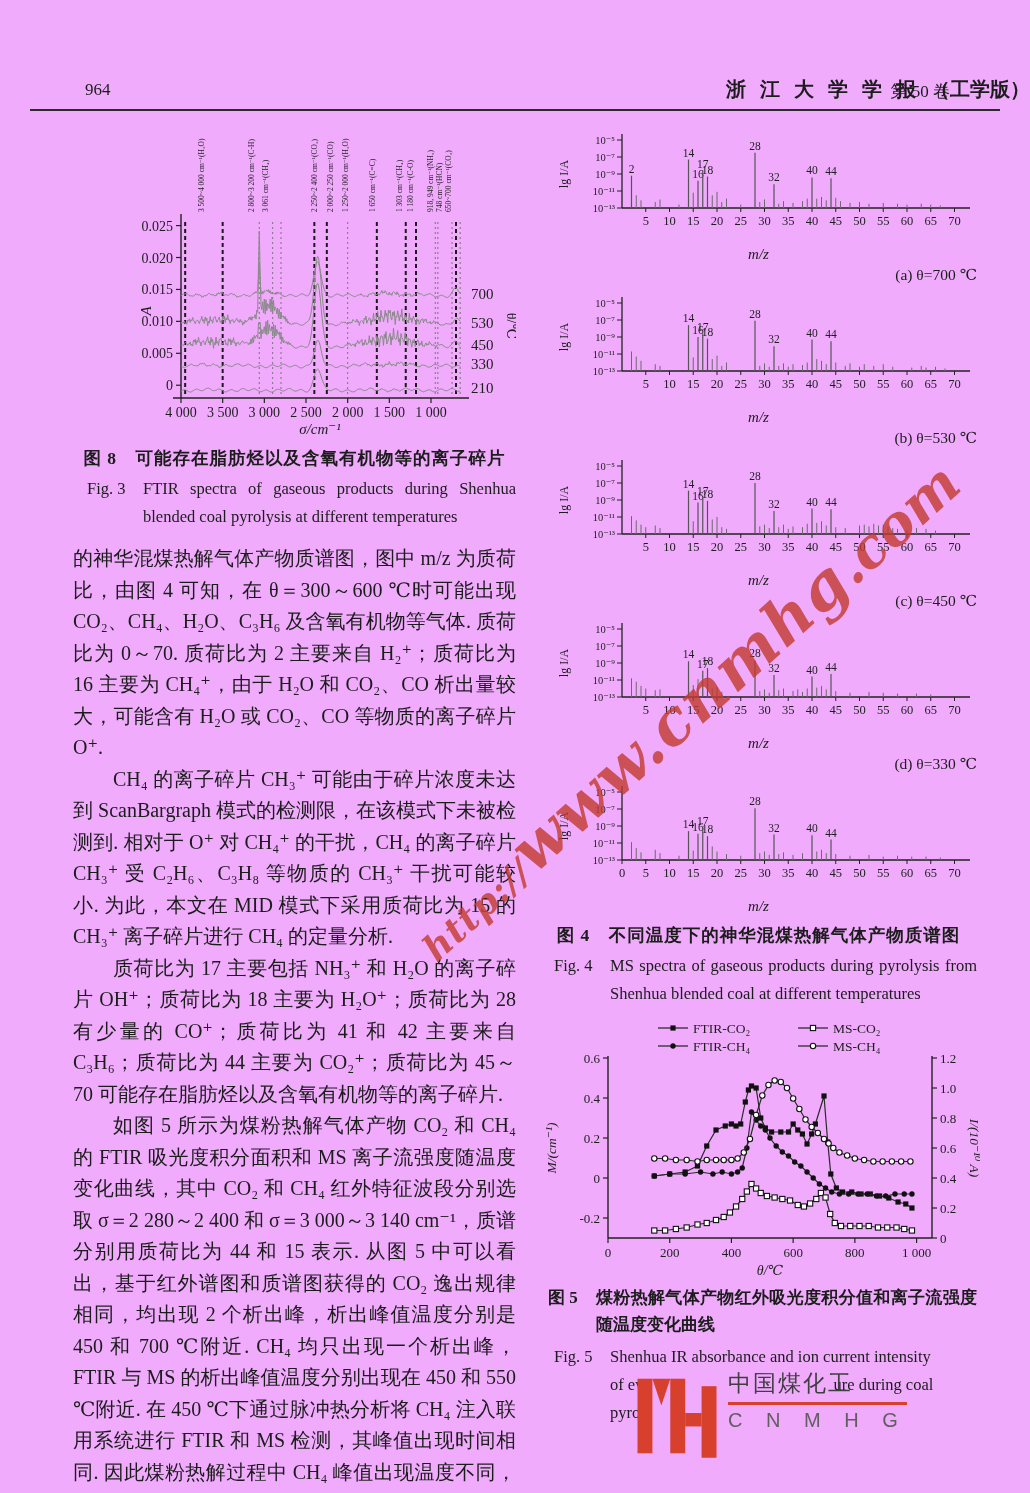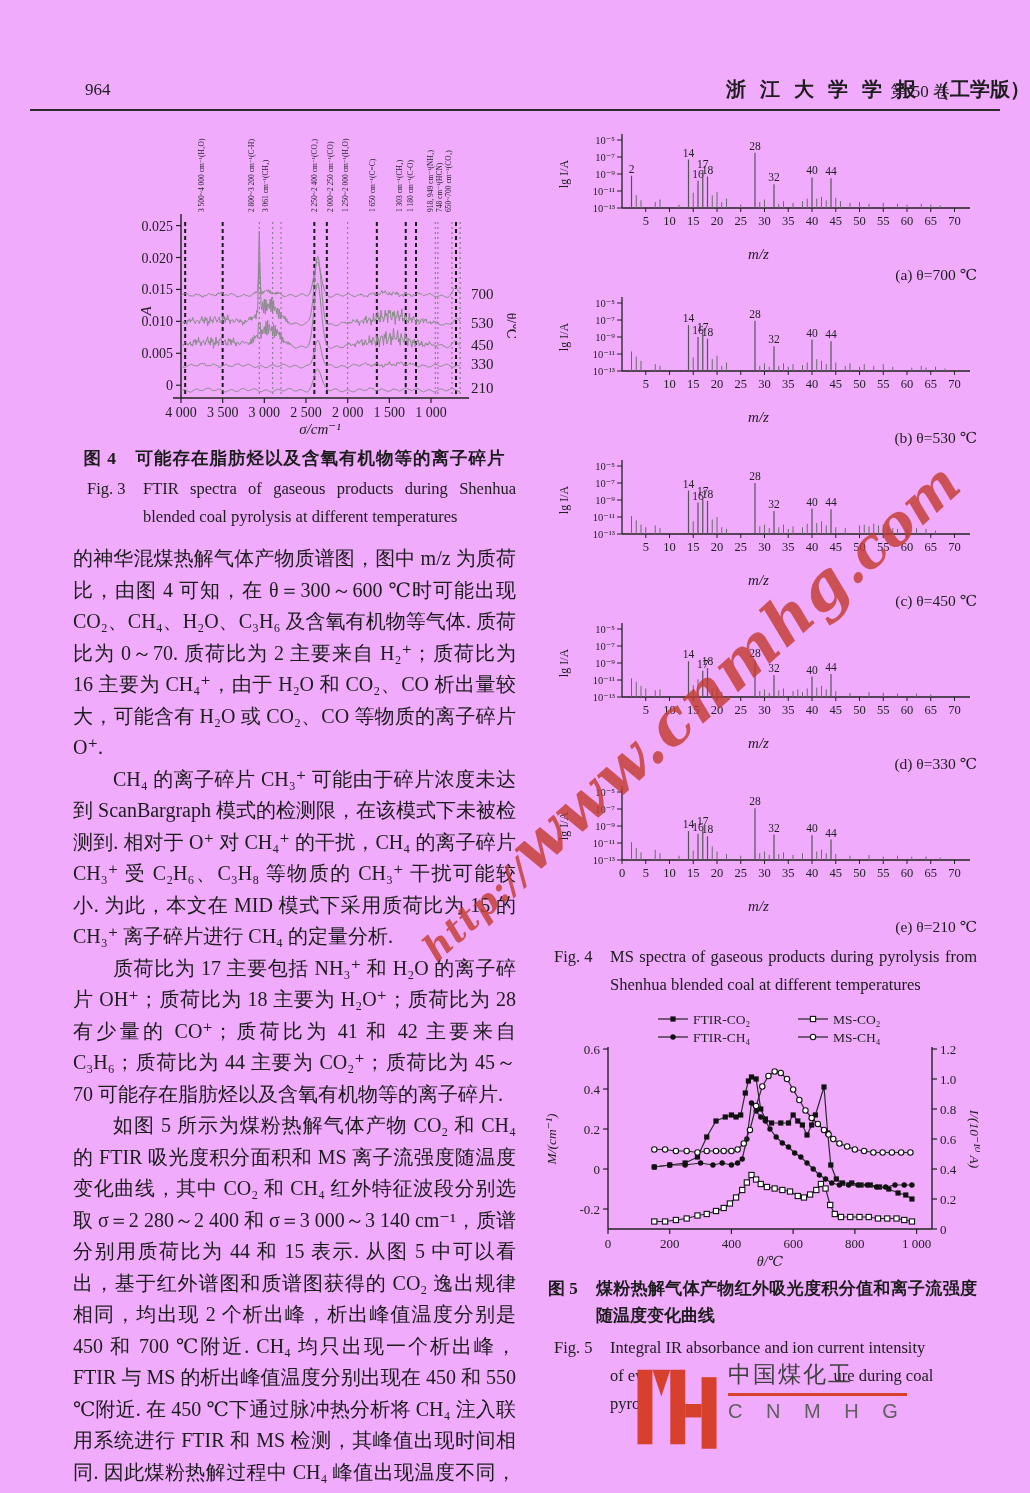--- a/index.html
+++ b/index.html
@@ -127,21 +127,21 @@
         <text x="0" y="0" font-size="7.5" transform="translate(359.75 86) rotate(-90)">918, 949 cm⁻¹(NH₃)</text>
         <text x="0" y="0" font-size="7.5" transform="translate(368.9166666666667 86) rotate(-90)">748 cm⁻¹(HCN)</text>
         <text x="0" y="0" font-size="7.5" transform="translate(378.0833333333333 86) rotate(-90)">650~700 cm⁻¹(CO₂)</text>
         <path d="M108.0 169.9L108.8 168.9L109.7 168.7L110.5 167.8L111.3 168.1L112.2 167.5L113.0 167.7L113.8 167.3L114.7 168.2L115.5 168.8L116.3 169.7L117.2 169.9L118.0 169.8L118.8 169.9L119.7 170.0L120.5 170.3L121.3 169.2L122.2 168.9L123.0 167.7L123.8 168.6L124.7 168.3L125.5 169.4L126.3 168.3L127.2 169.5L128.0 169.3L128.8 171.3L129.7 170.6L130.5 171.0L131.3 169.3L132.2 169.9L133.0 169.3L133.8 169.5L134.7 168.2L135.5 167.5L136.3 167.3L137.2 168.0L138.0 169.0L138.8 168.7L139.7 168.9L140.5 168.3L141.3 169.9L142.2 169.4L143.0 170.0L143.8 167.7L144.7 168.0L145.5 166.6L146.3 168.1L147.2 166.7L148.0 167.2L148.8 165.9L149.7 167.5L150.5 167.9L151.3 169.4L152.2 168.8L153.0 168.9L153.8 168.8L154.7 169.3L155.5 169.4L156.3 168.5L157.2 167.9L158.0 167.1L158.8 168.0L159.7 167.9L160.5 168.9L161.3 168.2L162.2 169.4L163.0 169.5L163.8 171.1L164.7 170.7L165.5 171.0L166.3 170.0L167.2 170.3L168.0 169.8L168.8 169.7L169.7 168.8L170.5 168.5L171.3 168.4L172.2 169.1L173.0 169.3L173.8 169.8L174.7 169.6L175.5 170.2L176.3 170.1L177.2 170.3L178.0 169.7L178.8 168.7L179.7 168.5L180.5 166.9L181.3 167.7L182.2 165.7L183.0 167.1L183.8 165.5L184.7 165.2L185.5 151.5L186.3 138.4L187.2 156.7L188.0 165.3L188.8 168.2L189.7 165.4L190.5 167.4L191.3 164.7L192.2 165.5L193.0 164.6L193.8 164.0L194.7 165.6L195.5 163.6L196.3 166.9L197.2 164.6L198.0 167.9L198.8 166.4L199.7 168.0L200.5 167.9L201.3 167.1L202.2 168.4L203.0 166.1L203.8 168.2L204.7 165.8L205.5 167.7L206.3 166.7L207.2 167.9L208.0 168.5L208.8 168.7L209.7 170.2L210.5 169.6L211.3 171.0L212.2 170.1L213.0 170.6L213.8 169.8L214.7 169.5L215.5 169.1L216.3 168.5L217.2 168.7L218.0 168.4L218.8 168.9L219.7 169.1L220.5 169.7L221.3 170.0L222.2 170.4L223.0 170.5L223.8 170.3L224.7 170.0L225.5 169.5L226.3 169.0L227.2 168.4L228.0 168.1L228.8 167.9L229.7 168.0L230.5 168.2L231.3 168.7L232.2 169.2L233.0 169.6L233.8 169.9L234.7 169.8L235.5 169.3L236.3 168.1L237.2 166.3L238.0 163.7L238.8 160.3L239.7 156.1L240.5 151.4L241.3 146.6L242.2 142.1L243.0 138.5L243.8 136.3L244.7 135.9L245.5 137.3L246.3 140.2L247.2 144.3L248.0 149.0L248.8 153.6L249.7 157.7L250.5 161.1L251.3 163.8L252.2 165.8L253.0 167.4L253.8 168.5L254.7 169.5L255.5 170.2L256.3 170.7L257.2 171.1L258.0 171.1L258.8 171.0L259.7 170.5L260.5 170.0L261.3 169.4L262.2 168.8L263.0 168.4L263.8 168.0L264.7 168.1L265.5 168.3L266.3 168.9L267.2 169.1L268.0 169.6L268.8 169.8L269.7 170.1L270.5 170.0L271.3 169.4L272.2 169.1L273.0 168.4L273.8 168.5L274.7 167.8L275.5 167.8L276.3 167.7L277.2 168.3L278.0 169.2L278.8 169.4L279.7 170.0L280.5 169.8L281.3 170.8L282.2 170.5L283.0 170.5L283.8 169.4L284.7 169.0L285.5 169.2L286.3 168.7L287.2 169.0L288.0 167.7L288.8 169.0L289.7 169.2L290.5 170.5L291.3 170.1L292.2 169.7L293.0 170.5L293.8 170.2L294.7 171.0L295.5 168.4L296.3 168.5L297.2 167.3L298.0 168.5L298.8 167.8L299.7 166.6L300.5 167.2L301.3 167.0L302.2 169.8L303.0 168.1L303.8 168.8L304.7 167.2L305.5 168.8L306.3 169.0L307.2 167.4L308.0 166.7L308.8 164.5L309.7 167.3L310.5 165.8L311.3 166.9L312.2 164.7L313.0 166.3L313.8 168.0L314.7 168.3L315.5 168.9L316.3 166.1L317.2 168.8L318.0 167.7L318.8 169.4L319.7 166.4L320.5 165.9L321.3 166.6L322.2 167.0L323.0 168.6L323.8 165.8L324.7 168.0L325.5 167.6L326.3 170.8L327.2 169.7L328.0 169.0L328.8 169.0L329.7 168.8L330.5 170.6L331.3 167.8L332.2 168.1L333.0 166.2L333.8 168.5L334.7 168.3L335.5 168.2L336.3 168.1L337.2 168.0L338.0 170.5L338.8 169.6L339.7 170.3L340.5 168.3L341.3 169.1L342.2 168.9L343.0 168.4L343.8 167.6L344.7 166.2L345.5 167.4L346.3 167.2L347.2 168.4L348.0 167.5L348.8 168.4L349.7 168.9L350.5 169.6L351.3 169.9L352.2 168.8L353.0 169.1L353.8 168.4L354.7 168.8L355.5 167.8L356.3 167.6L357.2 167.6L358.0 168.1L358.8 168.9L359.7 169.0L360.5 169.8L361.3 170.1L362.2 171.0L363.0 171.0L363.8 170.9L364.7 170.5L365.5 170.1L366.3 170.0L367.2 169.4L368.0 169.3L368.8 169.1L369.7 169.5L370.5 169.9L371.3 170.4L372.2 170.8L373.0 171.2L373.8 171.5L374.7 171.4L375.5 171.1L376.3 170.2L377.2 169.2L378.0 167.9L378.8 166.5L379.7 164.9L380.5 163.4L381.3 162.3L382.2 161.7L383.0 161.8L383.8 162.5L384.7 163.7L385.5 165.1L386.3 166.4L387.2 167.4" fill="none" stroke="#8a8a8a" stroke-width="1"></path>
         <path d="M108.0 195.8L108.8 197.3L109.7 196.4L110.5 196.8L111.3 195.3L112.2 197.8L113.0 196.7L113.8 198.3L114.7 194.1L115.5 195.1L116.3 192.8L117.2 196.4L118.0 193.8L118.8 194.9L119.7 191.4L120.5 194.5L121.3 195.0L122.2 197.7L123.0 195.5L123.8 194.4L124.7 194.3L125.5 195.7L126.3 197.6L127.2 194.4L128.0 193.7L128.8 190.2L129.7 195.2L130.5 193.7L131.3 197.4L132.2 190.9L133.0 194.7L133.8 192.1L134.7 199.8L135.5 195.3L136.3 197.2L137.2 190.5L138.0 195.1L138.8 193.9L139.7 197.2L140.5 192.2L141.3 191.2L142.2 190.6L143.0 193.9L143.8 196.3L144.7 194.0L145.5 193.4L146.3 190.9L147.2 196.4L148.0 195.0L148.8 197.6L149.7 190.3L150.5 193.1L151.3 190.0L152.2 196.5L153.0 191.9L153.8 194.0L154.7 188.8L155.5 194.1L156.3 193.8L157.2 197.7L158.0 194.0L158.8 194.4L159.7 193.6L160.5 196.2L161.3 196.5L162.2 194.9L163.0 193.3L163.8 192.3L164.7 195.0L165.5 194.8L166.3 196.5L167.2 193.4L168.0 196.0L168.8 194.8L169.7 199.2L170.5 196.1L171.3 197.8L172.2 194.0L173.0 196.2L173.8 194.9L174.7 194.8L175.5 194.0L176.3 191.0L177.2 193.7L178.0 190.7L178.8 194.3L179.7 190.9L180.5 191.5L181.3 191.6L182.2 188.5L183.0 193.1L183.8 184.2L184.7 186.3L185.5 136.7L186.3 105.1L187.2 149.0L188.0 179.2L188.8 183.6L189.7 175.8L190.5 187.0L191.3 173.0L192.2 188.2L193.0 173.6L193.8 184.8L194.7 177.6L195.5 178.9L196.3 182.6L197.2 173.1L198.0 185.8L198.8 171.0L199.7 186.4L200.5 174.3L201.3 184.7L202.2 180.9L203.0 182.6L203.8 188.0L204.7 182.0L205.5 192.3L206.3 183.3L207.2 192.9L208.0 186.3L208.8 191.4L209.7 189.9L210.5 190.0L211.3 193.1L212.2 190.3L213.0 195.6L213.8 192.7L214.7 197.2L215.5 195.7L216.3 197.9L217.2 197.9L218.0 197.8L218.8 198.6L219.7 197.3L220.5 198.1L221.3 196.8L222.2 197.4L223.0 196.8L223.8 197.3L224.7 197.6L225.5 198.0L226.3 198.6L227.2 198.8L228.0 199.3L228.8 199.2L229.7 199.1L230.5 198.6L231.3 198.1L232.2 197.4L233.0 196.8L233.8 196.2L234.7 195.5L235.5 194.6L236.3 193.2L237.2 190.9L238.0 187.2L238.8 181.9L239.7 174.8L240.5 166.0L241.3 156.4L242.2 146.8L243.0 138.5L243.8 132.7L244.7 130.5L245.5 132.2L246.3 137.5L247.2 145.7L248.0 155.4L248.8 165.6L249.7 175.0L250.5 183.1L251.3 189.1L252.2 193.4L253.0 196.1L253.8 197.6L254.7 198.3L255.5 198.1L256.3 198.1L257.2 197.8L258.0 198.1L258.8 198.0L259.7 198.2L260.5 198.6L261.3 199.1L262.2 199.8L263.0 199.4L263.8 199.6L264.7 198.8L265.5 199.1L266.3 198.3L267.2 197.4L268.0 196.6L268.8 195.9L269.7 196.9L270.5 196.2L271.3 196.8L272.2 195.8L273.0 197.3L273.8 197.8L274.7 198.0L275.5 197.5L276.3 195.9L277.2 197.5L278.0 196.1L278.8 197.0L279.7 193.6L280.5 194.2L281.3 194.6L282.2 195.6L283.0 196.2L283.8 193.2L284.7 196.1L285.5 195.3L286.3 199.5L287.2 195.5L288.0 195.2L288.8 194.4L289.7 195.6L290.5 197.7L291.3 192.0L292.2 193.6L293.0 190.0L293.8 197.3L294.7 194.3L295.5 194.1L296.3 191.7L297.2 192.7L298.0 199.1L298.8 193.9L299.7 195.6L300.5 187.2L301.3 195.1L302.2 193.2L303.0 194.0L303.8 188.9L304.7 185.5L305.5 193.7L306.3 190.8L307.2 196.1L308.0 184.3L308.8 191.1L309.7 190.8L310.5 195.8L311.3 192.3L312.2 184.2L313.0 190.2L313.8 187.2L314.7 196.7L315.5 184.0L316.3 186.9L317.2 184.4L318.0 192.1L318.8 194.1L319.7 186.0L320.5 189.6L321.3 185.2L322.2 198.5L323.0 190.0L323.8 191.1L324.7 184.7L325.5 189.5L326.3 194.8L327.2 189.1L328.0 190.7L328.8 182.9L329.7 195.1L330.5 192.2L331.3 195.7L332.2 189.2L333.0 190.3L333.8 196.4L334.7 194.5L335.5 196.9L336.3 187.3L337.2 193.7L338.0 192.0L338.8 196.6L339.7 192.1L340.5 190.1L341.3 193.7L342.2 194.1L343.0 199.1L343.8 192.6L344.7 195.5L345.5 193.8L346.3 198.2L347.2 196.5L348.0 193.6L348.8 193.8L349.7 192.7L350.5 196.9L351.3 193.5L352.2 194.7L353.0 192.9L353.8 196.1L354.7 197.2L355.5 196.6L356.3 196.8L357.2 195.4L358.0 198.1L358.8 196.7L359.7 197.1L360.5 194.8L361.3 195.4L362.2 196.0L363.0 196.1L363.8 196.6L364.7 195.8L365.5 197.7L366.3 198.0L367.2 199.3L368.0 198.8L368.8 198.9L369.7 199.1L370.5 198.9L371.3 198.8L372.2 197.7L373.0 197.8L373.8 197.5L374.7 198.0L375.5 197.9L376.3 198.0L377.2 198.2L378.0 198.1L378.8 197.9L379.7 196.8L380.5 195.8L381.3 194.3L382.2 193.4L383.0 192.5L383.8 192.2L384.7 192.4L385.5 193.1L386.3 194.2L387.2 195.3" fill="none" stroke="#8a8a8a" stroke-width="1"></path>
         <path d="M108.0 218.8L108.8 219.7L109.7 219.0L110.5 219.6L111.3 217.6L112.2 216.5L113.0 216.5L113.8 217.6L114.7 219.5L115.5 217.9L116.3 218.0L117.2 215.9L118.0 219.6L118.8 218.0L119.7 220.1L120.5 214.1L121.3 216.1L122.2 213.1L123.0 218.7L123.8 214.6L124.7 216.3L125.5 211.2L126.3 216.2L127.2 216.1L128.0 220.0L128.8 215.9L129.7 215.2L130.5 214.6L131.3 217.3L132.2 218.9L133.0 215.4L133.8 214.0L134.7 210.8L135.5 216.8L136.3 215.4L137.2 219.2L138.0 211.5L138.8 216.2L139.7 213.4L140.5 222.3L141.3 216.5L142.2 218.8L143.0 211.1L143.8 217.3L144.7 215.4L145.5 219.6L146.3 213.3L147.2 213.3L148.0 212.3L148.8 216.9L149.7 218.3L150.5 216.5L151.3 215.2L152.2 213.7L153.0 218.8L153.8 217.6L154.7 219.5L155.5 212.6L156.3 215.4L157.2 212.8L158.0 219.0L158.8 214.3L159.7 216.4L160.5 211.7L161.3 217.2L162.2 216.6L163.0 220.1L163.8 216.5L164.7 217.0L165.5 216.3L166.3 218.6L167.2 218.4L168.0 216.9L168.8 215.3L169.7 215.0L170.5 216.3L171.3 217.3L172.2 216.8L173.0 216.3L173.8 216.3L174.7 217.2L175.5 218.9L176.3 216.6L177.2 218.2L178.0 212.8L178.8 217.6L179.7 211.2L180.5 216.4L181.3 209.3L182.2 212.3L183.0 210.1L183.8 209.2L184.7 212.2L185.5 196.8L186.3 198.3L187.2 196.6L188.0 212.6L188.8 203.3L189.7 207.9L190.5 204.9L191.3 200.6L192.2 207.7L193.0 195.5L193.8 209.1L194.7 194.3L195.5 207.7L196.3 198.4L197.2 204.4L198.0 204.9L198.8 200.4L199.7 210.0L200.5 198.3L201.3 211.8L202.2 199.4L203.0 210.0L203.8 203.3L204.7 207.1L205.5 208.6L206.3 205.8L207.2 213.3L208.0 207.3L208.8 216.1L209.7 210.9L210.5 216.9L211.3 214.7L212.2 216.4L213.0 217.3L213.8 215.7L214.7 218.3L215.5 215.8L216.3 218.6L217.2 217.0L218.0 219.0L218.8 219.0L219.7 220.0L220.5 221.1L221.3 221.2L222.2 222.3L223.0 221.8L223.8 222.2L224.7 221.5L225.5 221.3L226.3 220.7L227.2 220.3L228.0 220.1L228.8 220.0L229.7 220.3L230.5 220.5L231.3 220.9L232.2 221.2L233.0 221.5L233.8 221.3L234.7 220.7L235.5 219.4L236.3 217.2L237.2 214.0L238.0 209.4L238.8 203.5L239.7 196.0L240.5 187.6L241.3 178.7L242.2 170.1L243.0 163.1L243.8 158.5L244.7 157.2L245.5 159.2L246.3 164.4L247.2 171.6L248.0 180.2L248.8 188.9L249.7 197.0L250.5 203.8L251.3 209.0L252.2 213.2L253.0 216.1L253.8 218.5L254.7 219.9L255.5 221.0L256.3 221.6L257.2 222.2L258.0 222.5L258.8 222.1L259.7 221.8L260.5 221.0L261.3 221.0L262.2 220.4L263.0 220.3L263.8 219.8L264.7 220.0L265.5 220.9L266.3 221.0L267.2 221.7L268.0 220.9L268.8 221.9L269.7 221.5L270.5 221.7L271.3 220.3L272.2 219.2L273.0 219.3L273.8 218.6L274.7 219.4L275.5 216.9L276.3 218.0L277.2 217.6L278.0 219.8L278.8 219.4L279.7 218.1L280.5 218.8L281.3 218.1L282.2 221.0L283.0 217.1L283.8 217.4L284.7 214.5L285.5 217.2L286.3 217.5L287.2 215.3L288.0 215.4L288.8 213.2L289.7 219.7L290.5 216.9L291.3 218.9L292.2 213.7L293.0 216.6L293.8 218.9L294.7 217.4L295.5 217.0L296.3 209.7L297.2 216.7L298.0 214.0L298.8 218.9L299.7 211.2L300.5 211.9L301.3 215.4L302.2 216.8L303.0 220.3L303.8 209.6L304.7 215.6L305.5 211.9L306.3 220.9L307.2 213.3L308.0 209.9L308.8 210.0L309.7 210.9L310.5 219.4L311.3 208.3L312.2 212.4L313.0 205.6L313.8 218.0L314.7 215.5L315.5 212.7L316.3 209.9L317.2 207.3L318.0 219.0L318.8 210.7L319.7 213.9L320.5 202.2L321.3 211.6L322.2 212.8L323.0 213.4L323.8 211.0L324.7 204.5L325.5 216.0L326.3 212.6L327.2 219.4L328.0 207.5L328.8 211.7L329.7 212.9L330.5 215.9L331.3 215.8L332.2 206.7L333.0 213.1L333.8 210.7L334.7 220.0L335.5 212.3L336.3 213.5L337.2 213.4L338.0 217.3L338.8 221.2L339.7 214.5L340.5 217.0L341.3 212.9L342.2 220.5L343.0 216.7L343.8 216.3L344.7 213.8L345.5 215.1L346.3 219.8L347.2 217.1L348.0 218.9L348.8 215.1L349.7 220.3L350.5 219.8L351.3 220.5L352.2 218.2L353.0 216.9L353.8 219.3L354.7 217.8L355.5 219.0L356.3 215.5L357.2 217.5L358.0 217.6L358.8 219.3L359.7 219.1L360.5 218.3L361.3 219.9L362.2 219.8L363.0 221.2L363.8 219.2L364.7 219.3L365.5 218.6L366.3 219.0L367.2 218.9L368.0 218.1L368.8 218.6L369.7 218.7L370.5 220.2L371.3 220.3L372.2 221.0L373.0 221.1L373.8 221.6L374.7 221.8L375.5 221.3L376.3 220.8L377.2 219.7L378.0 219.1L378.8 217.9L379.7 217.0L380.5 215.8L381.3 215.2L382.2 215.1L383.0 215.4L383.8 216.2L384.7 217.1L385.5 218.3L386.3 219.2L387.2 220.0" fill="none" stroke="#8a8a8a" stroke-width="1"></path>
         <path d="M108.0 240.2L108.8 240.2L109.7 240.9L110.5 241.1L111.3 241.8L112.2 241.4L113.0 241.3L113.8 240.3L114.7 240.1L115.5 239.5L116.3 239.3L117.2 238.5L118.0 238.2L118.8 238.3L119.7 238.9L120.5 239.5L121.3 239.5L122.2 239.7L123.0 239.5L123.8 240.2L124.7 239.7L125.5 239.7L126.3 238.0L127.2 238.1L128.0 237.2L128.8 238.1L129.7 237.3L130.5 237.8L131.3 237.2L132.2 238.7L133.0 239.1L133.8 240.3L134.7 239.6L135.5 239.7L136.3 239.4L137.2 239.8L138.0 239.6L138.8 238.7L139.7 238.1L140.5 237.7L141.3 238.7L142.2 238.8L143.0 239.7L143.8 239.0L144.7 240.2L145.5 240.2L146.3 241.9L147.2 240.9L148.0 241.1L148.8 239.5L149.7 240.2L150.5 239.4L151.3 239.7L152.2 238.4L153.0 238.5L153.8 238.5L154.7 239.6L155.5 240.0L156.3 240.1L157.2 240.1L158.0 240.2L158.8 240.7L159.7 240.3L160.5 240.0L161.3 238.6L162.2 238.5L163.0 237.8L163.8 238.3L164.7 237.7L165.5 238.1L166.3 237.9L167.2 239.1L168.0 239.4L168.8 240.2L169.7 239.8L170.5 240.0L171.3 239.7L172.2 239.7L173.0 239.2L173.8 238.7L174.7 238.3L175.5 238.2L176.3 238.5L177.2 238.9L178.0 239.4L178.8 239.8L179.7 240.5L180.5 241.0L181.3 241.5L182.2 241.4L183.0 241.3L183.8 240.8L184.7 240.6L185.5 240.1L186.3 239.8L187.2 239.5L188.0 239.6L188.8 239.8L189.7 240.4L190.5 240.8L191.3 241.3L192.2 241.6L193.0 241.7L193.8 241.7L194.7 241.3L195.5 240.8L196.3 240.2L197.2 239.6L198.0 239.2L198.8 238.9L199.7 238.8L200.5 239.0L201.3 239.3L202.2 239.8L203.0 240.2L203.8 240.5L204.7 240.6L205.5 240.5L206.3 240.2L207.2 239.7L208.0 239.2L208.8 238.7L209.7 238.3L210.5 238.2L211.3 238.3L212.2 238.6L213.0 239.1L213.8 239.6L214.7 240.2L215.5 240.6L216.3 240.9L217.2 241.0L218.0 240.8L218.8 240.4L219.7 240.0L220.5 239.7L221.3 239.4L222.2 239.3L223.0 239.4L223.8 239.8L224.7 240.3L225.5 240.9L226.3 241.4L227.2 241.8L228.0 242.0L228.8 241.9L229.7 241.6L230.5 241.2L231.3 240.6L232.2 240.1L233.0 239.6L233.8 239.3L234.7 239.1L235.5 238.9L236.3 238.6L237.2 238.0L238.0 236.9L238.8 235.0L239.7 232.4L240.5 229.0L241.3 225.2L242.2 221.3L243.0 217.8L243.8 215.3L244.7 214.2L245.5 214.7L246.3 216.6L247.2 219.7L248.0 223.5L248.8 227.5L249.7 231.2L250.5 234.2L251.3 236.5L252.2 238.0L253.0 238.8L253.8 239.0L254.7 239.0L255.5 238.8L256.3 238.6L257.2 238.6L258.0 238.8L258.8 239.2L259.7 239.7L260.5 240.3L261.3 240.9L262.2 241.4L263.0 241.6L263.8 241.4L264.7 241.3L265.5 240.9L266.3 240.6L267.2 239.9L268.0 239.6L268.8 239.5L269.7 239.6L270.5 240.0L271.3 240.1L272.2 240.7L273.0 241.0L273.8 241.6L274.7 241.4L275.5 241.2L276.3 240.7L277.2 240.2L278.0 239.9L278.8 239.0L279.7 238.6L280.5 237.9L281.3 238.5L282.2 238.6L283.0 239.0L283.8 239.0L284.7 239.2L285.5 240.2L286.3 239.9L287.2 240.1L288.0 238.5L288.8 238.8L289.7 238.2L290.5 238.2L291.3 237.4L292.2 236.5L293.0 237.5L293.8 237.6L294.7 239.2L295.5 238.0L296.3 239.1L297.2 239.1L298.0 240.4L298.8 240.4L299.7 238.7L300.5 238.9L301.3 237.8L302.2 239.6L303.0 237.7L303.8 237.9L304.7 237.0L305.5 238.5L306.3 239.9L307.2 239.1L308.0 239.9L308.8 238.5L309.7 241.4L310.5 240.2L311.3 240.4L312.2 238.1L313.0 237.9L313.8 239.0L314.7 237.9L315.5 238.3L316.3 235.6L317.2 238.2L318.0 238.0L318.8 239.9L319.7 238.4L320.5 238.0L321.3 239.3L322.2 239.0L323.0 240.1L323.8 236.6L324.7 237.4L325.5 236.2L326.3 237.8L327.2 236.8L328.0 235.8L328.8 236.6L329.7 236.9L330.5 239.6L331.3 238.0L332.2 238.9L333.0 237.9L333.8 239.5L334.7 239.4L335.5 238.3L336.3 237.8L337.2 236.7L338.0 238.5L338.8 237.5L339.7 238.3L340.5 237.4L341.3 238.9L342.2 240.0L343.0 240.4L343.8 240.8L344.7 239.9L345.5 241.1L346.3 240.5L347.2 240.8L348.0 239.3L348.8 239.0L349.7 239.1L350.5 239.2L351.3 239.6L352.2 239.1L353.0 240.0L353.8 240.3L354.7 241.3L355.5 241.1L356.3 241.0L357.2 240.8L358.0 240.5L358.8 240.3L359.7 239.3L360.5 238.9L361.3 238.3L362.2 238.6L363.0 238.5L363.8 238.8L364.7 239.1L365.5 239.5L366.3 240.2L367.2 240.3L368.0 240.4L368.8 240.0L369.7 239.8L370.5 239.4L371.3 238.9L372.2 238.4L373.0 238.1L373.8 238.2L374.7 238.4L375.5 238.9L376.3 239.4L377.2 240.0L378.0 240.6L378.8 241.0L379.7 241.1L380.5 241.0L381.3 240.8L382.2 240.4L383.0 240.0L383.8 239.6L384.7 239.5L385.5 239.5L386.3 239.7L387.2 240.2" fill="none" stroke="#8a8a8a" stroke-width="1"></path>
         <path d="M108.0 265.1L108.8 264.7L109.7 264.2L110.5 263.9L111.3 263.7L112.2 263.9L113.0 264.1L113.8 264.7L114.7 264.9L115.5 265.5L116.3 265.8L117.2 266.2L118.0 265.9L118.8 265.6L119.7 264.9L120.5 264.5L121.3 263.9L122.2 263.6L123.0 263.1L123.8 263.0L124.7 263.2L125.5 263.7L126.3 264.1L127.2 264.4L128.0 264.6L128.8 264.6L129.7 264.7L130.5 264.3L131.3 263.9L132.2 263.0L133.0 262.7L133.8 262.2L134.7 262.4L135.5 262.1L136.3 262.6L137.2 262.6L138.0 263.6L138.8 264.0L139.7 264.7L140.5 264.6L141.3 264.6L142.2 264.4L143.0 264.3L143.8 263.9L144.7 263.4L145.5 263.0L146.3 262.9L147.2 263.4L148.0 263.7L148.8 264.3L149.7 264.5L150.5 265.3L151.3 265.6L152.2 266.2L153.0 265.8L153.8 265.7L154.7 264.9L155.5 264.8L156.3 264.2L157.2 264.0L158.0 263.5L158.8 263.6L159.7 263.8L160.5 264.4L161.3 264.8L162.2 265.1L163.0 265.3L163.8 265.3L164.7 265.3L165.5 264.9L166.3 264.4L167.2 263.6L168.0 263.2L168.8 262.7L169.7 262.7L170.5 262.5L171.3 262.8L172.2 263.1L173.0 263.7L173.8 264.2L174.7 264.6L175.5 264.6L176.3 264.5L177.2 264.2L178.0 263.9L178.8 263.4L179.7 263.0L180.5 262.7L181.3 262.7L182.2 262.9L183.0 263.3L183.8 263.9L184.7 264.4L185.5 265.0L186.3 265.5L187.2 265.7L188.0 265.7L188.8 265.5L189.7 265.1L190.5 264.7L191.3 264.3L192.2 264.0L193.0 263.9L193.8 264.0L194.7 264.3L195.5 264.8L196.3 265.3L197.2 265.8L198.0 266.0L198.8 266.1L199.7 265.9L200.5 265.6L201.3 265.0L202.2 264.4L203.0 263.9L203.8 263.5L204.7 263.2L205.5 263.3L206.3 263.5L207.2 263.8L208.0 264.3L208.8 264.6L209.7 264.9L210.5 264.9L211.3 264.7L212.2 264.4L213.0 263.9L213.8 263.3L214.7 262.8L215.5 262.5L216.3 262.4L217.2 262.6L218.0 262.9L218.8 263.5L219.7 264.0L220.5 264.6L221.3 264.9L222.2 265.1L223.0 265.1L223.8 264.9L224.7 264.5L225.5 264.1L226.3 263.7L227.2 263.5L228.0 263.5L228.8 263.7L229.7 264.1L230.5 264.7L231.3 265.2L232.2 265.7L233.0 266.0L233.8 266.0L234.7 265.7L235.5 265.1L236.3 264.0L237.2 262.5L238.0 260.6L238.8 258.4L239.7 255.7L240.5 252.9L241.3 249.9L242.2 247.2L243.0 245.0L243.8 243.6L244.7 243.1L245.5 243.8L246.3 245.3L247.2 247.5L248.0 250.0L248.8 252.6L249.7 255.0L250.5 257.2L251.3 258.9L252.2 260.4L253.0 261.7L253.8 262.7L254.7 263.5L255.5 264.1L256.3 264.5L257.2 264.7L258.0 264.6L258.8 264.3L259.7 263.9L260.5 263.4L261.3 263.0L262.2 262.9L263.0 262.8L263.8 263.1L264.7 263.5L265.5 264.1L266.3 264.8L267.2 265.3L268.0 265.6L268.8 265.8L269.7 265.8L270.5 265.4L271.3 265.0L272.2 264.5L273.0 264.1L273.8 263.9L274.7 263.9L275.5 264.0L276.3 264.3L277.2 264.9L278.0 265.3L278.8 265.8L279.7 265.8L280.5 265.8L281.3 265.7L282.2 265.2L283.0 264.7L283.8 263.8L284.7 263.5L285.5 263.0L286.3 263.1L287.2 262.9L288.0 263.1L288.8 263.5L289.7 264.0L290.5 264.6L291.3 264.4L292.2 264.5L293.0 264.0L293.8 264.1L294.7 263.4L295.5 262.7L296.3 262.2L297.2 261.9L298.0 262.4L298.8 262.2L299.7 262.8L300.5 262.8L301.3 263.9L302.2 264.4L303.0 264.7L303.8 264.6L304.7 264.2L305.5 264.6L306.3 263.9L307.2 263.9L308.0 262.7L308.8 262.9L309.7 263.1L310.5 263.6L311.3 263.9L312.2 263.8L313.0 264.9L313.8 265.1L314.7 266.2L315.5 265.3L316.3 265.2L317.2 264.8L318.0 264.7L318.8 264.4L319.7 263.1L320.5 263.2L321.3 262.7L322.2 263.8L323.0 263.5L323.8 263.9L324.7 264.0L325.5 264.5L326.3 265.3L327.2 264.7L328.0 264.6L328.8 263.4L329.7 263.7L330.5 262.9L331.3 262.6L332.2 261.9L333.0 261.7L333.8 262.5L334.7 262.6L335.5 263.3L336.3 263.1L337.2 264.1L338.0 264.3L338.8 264.6L339.7 264.2L340.5 263.6L341.3 263.5L342.2 263.0L343.0 263.1L343.8 262.4L344.7 262.7L345.5 262.9L346.3 263.7L347.2 264.3L348.0 264.6L348.8 265.3L349.7 265.5L350.5 265.9L351.3 265.5L352.2 265.3L353.0 264.7L353.8 264.4L354.7 264.1L355.5 263.8L356.3 263.8L357.2 263.9L358.0 264.5L358.8 264.9L359.7 265.4L360.5 265.7L361.3 265.9L362.2 265.9L363.0 265.5L363.8 265.1L364.7 264.4L365.5 263.9L366.3 263.4L367.2 263.1L368.0 262.9L368.8 263.1L369.7 263.4L370.5 263.8L371.3 264.3L372.2 264.6L373.0 264.8L373.8 264.7L374.7 264.5L375.5 264.0L376.3 263.5L377.2 263.0L378.0 262.7L378.8 262.5L379.7 262.5L380.5 262.8L381.3 263.3L382.2 263.9L383.0 264.5L383.8 264.9L384.7 265.2L385.5 265.3L386.3 265.2L387.2 264.9" fill="none" stroke="#8a8a8a" stroke-width="1"></path>
       </svg>
     <div class="cap-cn">
-      <span>图 4</span>　<span>可能存在脂肪烃以及含氧有机物等的离子碎片</span>
+      <span>图 8</span>　<span>可能存在脂肪烃以及含氧有机物等的离子碎片</span>
     </div>
     <div class="cap-en">
       <span class="lbl">Fig. 3</span>
       <span>FTIR spectra of gaseous products during Shenhua blended coal pyrolysis at different temperatures</span>
     </div>
     <div class="paras">
       <p>的神华混煤热解气体产物质谱图，图中 m/z 为质荷比，由图 4 可知，在 θ＝300～600 ℃时可能出现 CO₂、CH₄、H₂O、C₃H₆ 及含氧有机物等气体. 质荷比为 0～70. 质荷比为 2 主要来自 H₂⁺；质荷比为 16 主要为 CH₄⁺，由于 H₂O 和 CO₂、CO 析出量较大，可能含有 H₂O 或 CO₂、CO 等物质的离子碎片 O⁺.</p>
       <p class="ind">CH₄ 的离子碎片 CH₃⁺ 可能由于碎片浓度未达到 ScanBargraph 模式的检测限，在该模式下未被检测到. 相对于 O⁺ 对 CH₄⁺ 的干扰，CH₄ 的离子碎片 CH₃⁺ 受 C₂H₆、C₃H₈ 等物质的 CH₃⁺ 干扰可能较小. 为此，本文在 MID 模式下采用质荷比为 15 的 CH₃⁺ 离子碎片进行 CH₄ 的定量分析.</p>
       <p class="ind">质荷比为 17 主要包括 NH₃⁺ 和 H₂O 的离子碎片 OH⁺；质荷比为 18 主要为 H₂O⁺；质荷比为 28 有少量的 CO⁺；质荷比为 41 和 42 主要来自 C₃H₆；质荷比为 44 主要为 CO₂⁺；质荷比为 45～70 可能存在脂肪烃以及含氧有机物等的离子碎片.</p>
       <p class="ind">如图 5 所示为煤粉热解气体产物 CO₂ 和 CH₄ 的 FTIR 吸光度积分面积和 MS 离子流强度随温度变化曲线，其中 CO₂ 和 CH₄ 红外特征波段分别选取 σ＝2 280～2 400 和 σ＝3 000～3 140 cm⁻¹，质谱分别用质荷比为 44 和 15 表示. 从图 5 中可以看出，基于红外谱图和质谱图获得的 CO₂ 逸出规律相同，均出现 2 个析出峰，析出峰值温度分别是 450 和 700 ℃附近. CH₄ 均只出现一个析出峰，FTIR 与 MS 的析出峰值温度分别出现在 450 和 550 ℃附近. 在 450 ℃下通过脉冲热分析将 CH₄ 注入联用系统进行 FTIR 和 MS 检测，其峰值出现时间相同. 因此煤粉热解过程中 CH₄ 峰值出现温度不同，可能是</p>
@@ -622,23 +622,25 @@
           <line x1="215" y1="80" x2="215" y2="28.150000000000006" stroke="#555" stroke-width="1.2"></line>
           <text x="215" y="25.150000000000006" text-anchor="middle" font-size="11.5">28</text>
           <line x1="234" y1="80" x2="234" y2="54.5" stroke="#555" stroke-width="1.2"></line>
           <text x="234" y="51.5" text-anchor="middle" font-size="11.5">32</text>
           <line x1="272" y1="80" x2="272" y2="55.349999999999994" stroke="#555" stroke-width="1.2"></line>
           <text x="272" y="52.349999999999994" text-anchor="middle" font-size="11.5">40</text>
           <line x1="291" y1="80" x2="291" y2="59.599999999999994" stroke="#555" stroke-width="1.2"></line>
           <text x="291" y="56.599999999999994" text-anchor="middle" font-size="11.5">44</text>
         </svg>
       <div class="ms-xlabel">m/z</div>
-      <div class="ms-caption">(e) θ=210 ℃</div>
-    </div>
-
+    </div>
+
+    <div class="cap-cn">
+      <span>图 4</span>　<span>不同温度下的神华混煤热解气体产物质谱图</span>
+    </div>
     <div class="cap-en">
       <span class="lbl">Fig. 4</span>
       <span>MS spectra of gaseous products during pyrolysis from Shenhua blended coal at different temperatures</span>
     </div>
 
     <svg id="fig5-svg" viewBox="0 0 440 260">
         <line x1="68" y1="38" x2="68" y2="220" stroke="#222" stroke-width="1.4"></line>
         <line x1="68" y1="220" x2="392" y2="220" stroke="#222" stroke-width="1.4"></line>
         <line x1="392" y1="38" x2="392" y2="220" stroke="#222" stroke-width="1.4"></line>
         <line x1="63" y1="40" x2="68" y2="40" stroke="#222" stroke-width="1.2"></line>
@@ -841,21 +843,21 @@
         <circle cx="370.4" cy="143.5" r="2.7" fill="#fff" stroke="#111" stroke-width="1.1"></circle>
       </svg>
 
     <div class="fig5cap">
       <div class="cap-cn2">
         <span class="lbl">图 5</span>
         <span>煤粉热解气体产物红外吸光度积分值和离子流强度随温度变化曲线</span>
       </div>
       <div class="cap-en">
         <span class="lbl">Fig. 5</span>
-        <span>Integral IR absorbance and ion current intensity</span><br>
+        <span>Shenhua IR absorbance and ion current intensity</span><br>
         <span>of ev</span><span class="gapspan"></span><span>ure during coal</span><br>
         <span>pyro</span>
       </div>
 
       <div id="logo">
         <svg width="82" height="96" viewBox="0 0 110 112">
           <rect x="2" y="6" width="20" height="100" fill="#d7402c"></rect>
           <polygon points="22,6 46,6 34,42" fill="#d7402c"></polygon>
           <rect x="46" y="6" width="20" height="100" fill="#d7402c"></rect>
           <rect x="66" y="52" width="22" height="18" fill="#d7402c"></rect>

